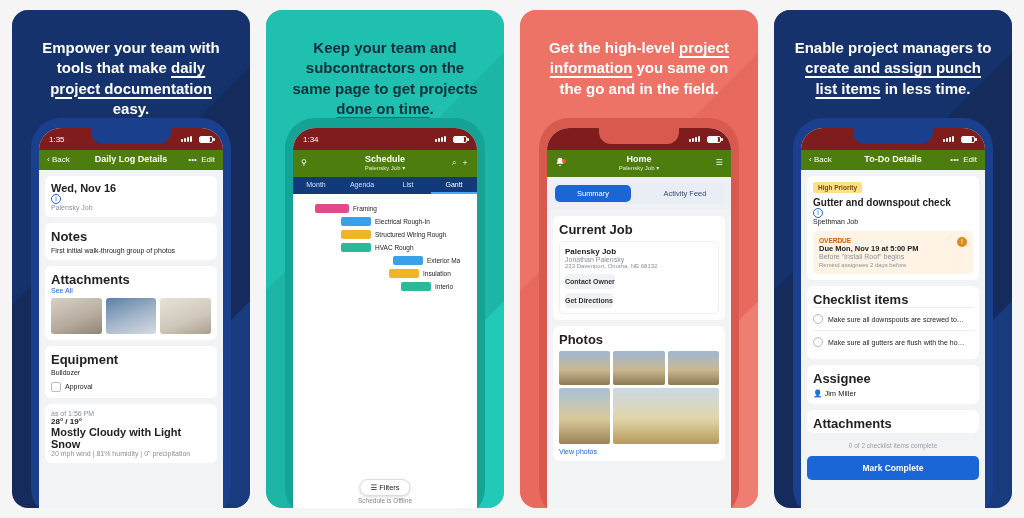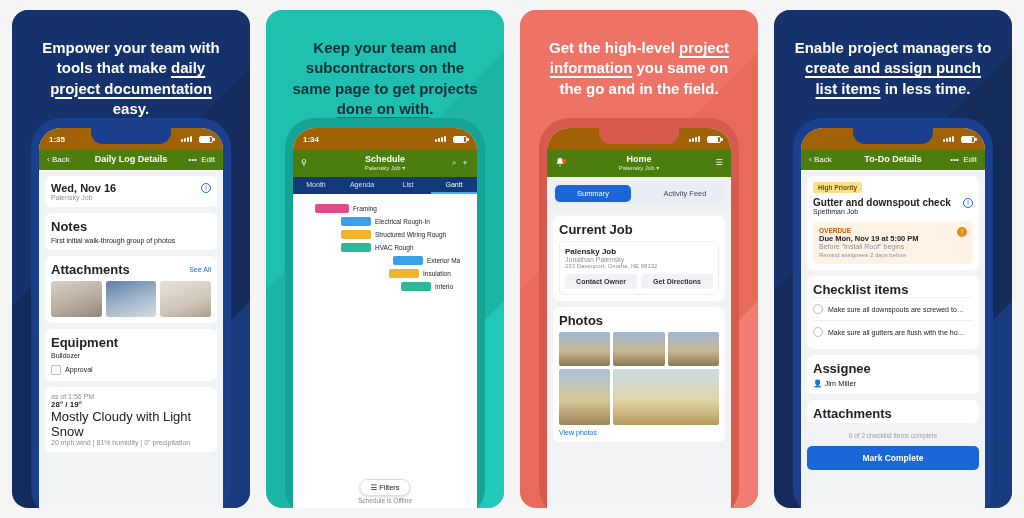--- a/index.html
+++ b/index.html
@@ -88,37 +88,37 @@
   .screen{
     width:100%;height:100%;
     background:#eef0f3;
     border-radius:22px 22px 0 0;
     overflow:hidden;
     font-size:8px;
     color:#222;
     display:flex;flex-direction:column;
   }
   .status{
-    height:22px;background:#a16207;color:#fff;
+    height:22px;background:#7f1d1d;color:#fff;
     display:flex;justify-content:space-between;align-items:center;
-    padding:0 10px;font-size:8px;font-weight:700;
+    padding:0 10px;font-size:8px;font-weight:400;
   }
   .navbar{
     background:#4d7c0f;color:#fff;
     display:flex;align-items:center;justify-content:space-between;
     padding:4px 8px 6px;
   }
   .nav-title{flex:1;text-align:center;font-weight:600;font-size:9px;}
   .nav-sub{display:block;font-size:6px;opacity:.85;font-weight:400;}
   .nav-side{font-size:8px;min-width:30px;}
   .nav-side.right{text-align:right;}
 
   .content{flex:1;overflow:hidden;background:#f2f3f5;}
   .card{background:#fff;border-radius:6px;margin:6px;padding:6px;}
-  .row{display:flex;justify-content:space-between;align-items:center;}
+  .row{display:flex;justify-content:space-between;align-items:flex-start;flex-direction:column;}
   .muted{color:#8a8f99;font-size:7px;}
   .link{color:#1b66d6;font-size:7px;}
   .h{font-weight:700;font-size:11px;}
   .sh{font-weight:700;font-size:13px;}
   .info-ic{width:10px;height:10px;border:1px solid #1b66d6;border-radius:50%;
     color:#1b66d6;font-size:7px;line-height:8px;text-align:center;}
 
   
   .thumbs{display:flex;gap:4px;margin-top:4px;}
   .thumb{flex:1;height:36px;border-radius:3px;background:#c7bfb5;
@@ -230,31 +230,31 @@
           </div>
         </div>
         <div class="card">
           <div class="sh">Equipment</div>
           <div style="font-size:7px;margin:2px 0 6px">Bulldozer</div>
           <div><span class="cb"></span><span style="font-size:7px">Approval</span></div>
         </div>
         <div class="card">
           <div class="muted">as of 1:56 PM</div>
           <div style="font-size:8px;font-weight:700">28° / 19°</div>
-          <div style="font-size:13px;font-weight:400">Mostly Cloudy with Light Snow</div>
+          <div style="font-size:11px;font-weight:700">Mostly Cloudy with Light Snow</div>
           <div class="muted">20 mph wind | 81% humidity | 0" precipitation</div>
         </div>
       </div>
     </div>
   </div>
 </div>
 
 <div class="panel panel-2">
   <div class="tagline">
-    <span>Keep your team and subcontractors on the same page to get projects </span><span class="u">done on with</span><span>.</span>
+    <span>Keep your team and subcontractors on the same page to get projects </span><span class="u">done on time</span><span>.</span>
   </div>
   <div class="phone">
     <div class="notch"></div>
     <div class="screen" style="position:relative">
       <div class="status">
         <span>1:34</span>
         <span class="r">
             <span class="sig">
               <span></span>
               <span></span>

